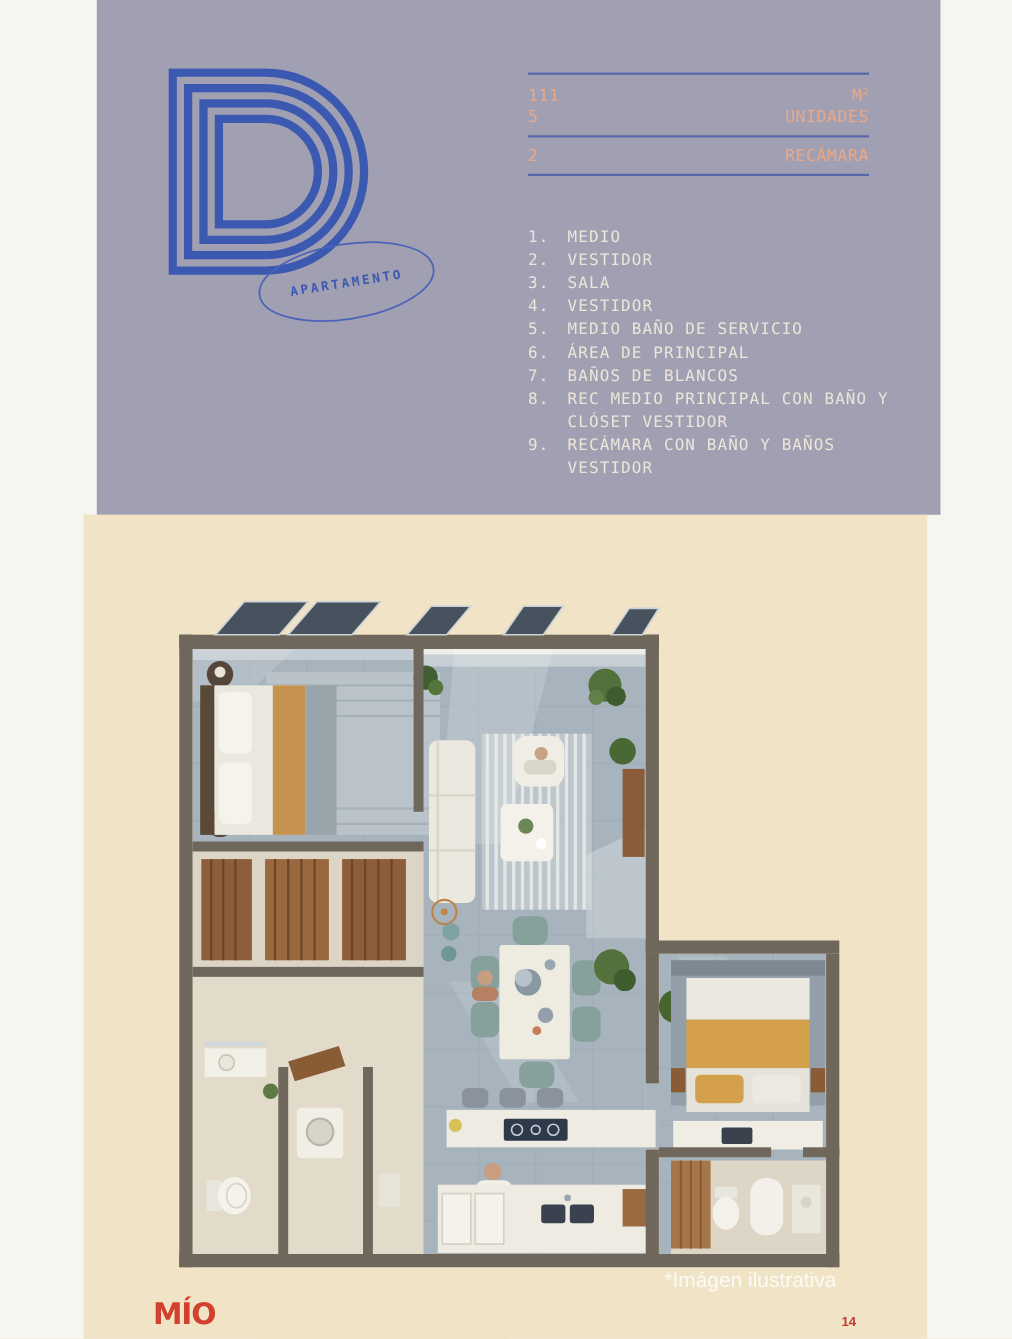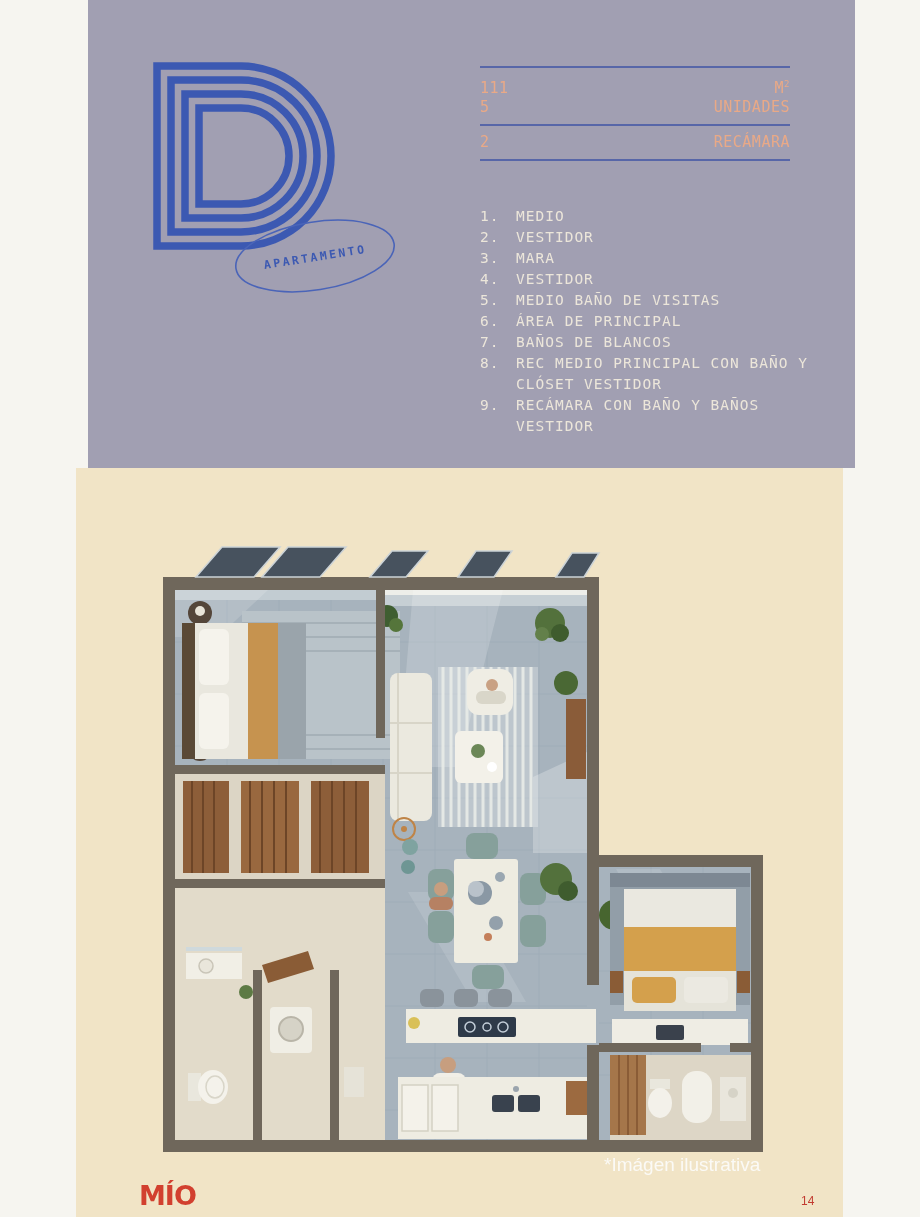--- a/index.html
+++ b/index.html
@@ -22,21 +22,21 @@
   .features .num{width:36px;flex:none;}
 
   
   .panel-cream{position:absolute;left:76px;top:468px;width:767px;height:864px;background:#f1e4c6;}
   .floorplan{position:absolute;left:82px;top:69px;width:618px;height:626px;}
   .caption{position:absolute;left:528px;top:686px;font-family:"Liberation Sans",sans-serif;
            font-size:19px;color:#fbfaf6;}
   .brand-logo{position:absolute;left:63px;top:712px;font-family:"DejaVu Sans",sans-serif;
               font-weight:900;font-size:27px;letter-spacing:-1px;color:#d2402f;}
   .page-num{position:absolute;left:689px;top:726px;font-family:"Liberation Sans",sans-serif;
-            font-weight:normal;font-size:12px;color:#c23b30;margin-left:36px;}
+            font-weight:bold;font-size:12px;color:#c23b30;}
 </style>
 </head>
 <body>
 
 <div class="page">
 
   <section class="panel-purple">
 
     <svg class="logo-d" viewBox="0 0 250 232">
       <g fill="none" stroke="#3c59b2" stroke-width="7.5">
@@ -74,29 +74,29 @@
       <li>
           <span class="num">1.</span>
           <span>MEDIO</span>
         </li>
       <li>
           <span class="num">2.</span>
           <span>VESTIDOR</span>
         </li>
       <li>
           <span class="num">3.</span>
-          <span>MARA</span>
+          <span>SALA</span>
         </li>
       <li>
           <span class="num">4.</span>
           <span>VESTIDOR</span>
         </li>
       <li>
           <span class="num">5.</span>
-          <span>MEDIO BAÑO DE VISITAS</span>
+          <span>MEDIO BAÑO DE SERVICIO</span>
         </li>
       <li>
           <span class="num">6.</span>
           <span>ÁREA DE PRINCIPAL</span>
         </li>
       <li>
           <span class="num">7.</span>
           <span>BAÑOS DE BLANCOS</span>
         </li>
       <li>

